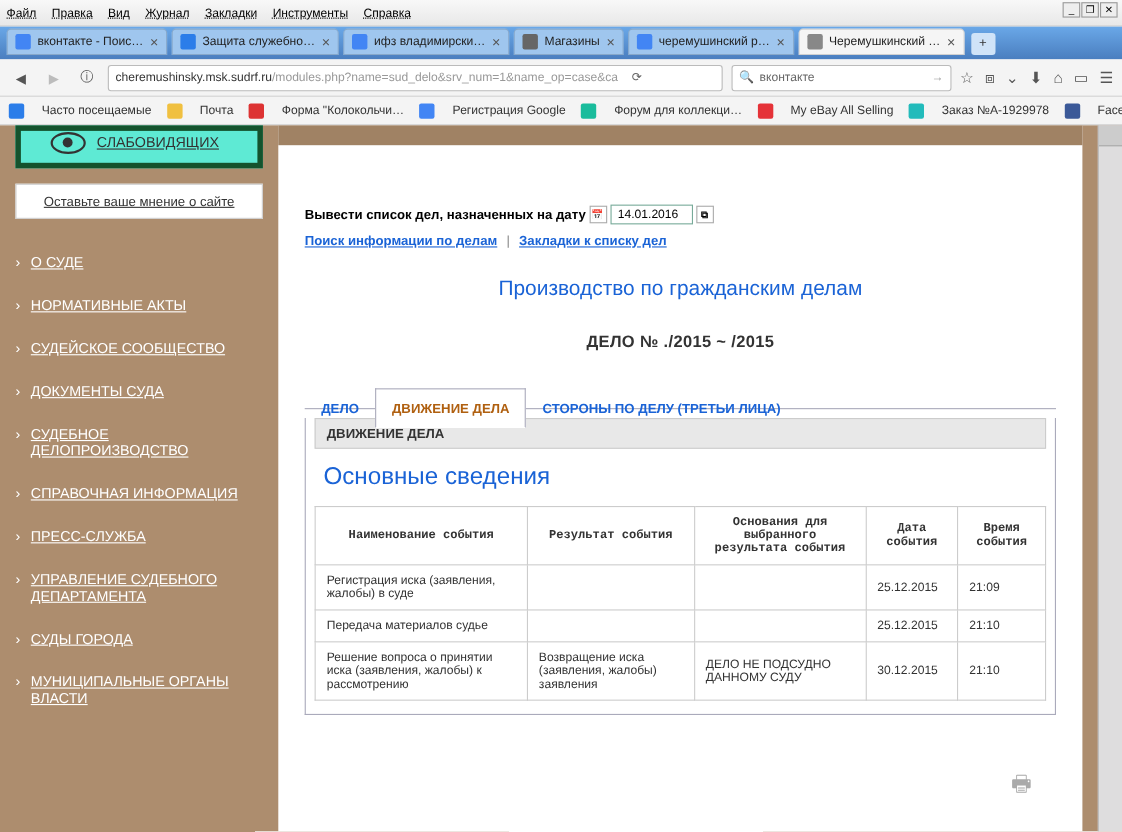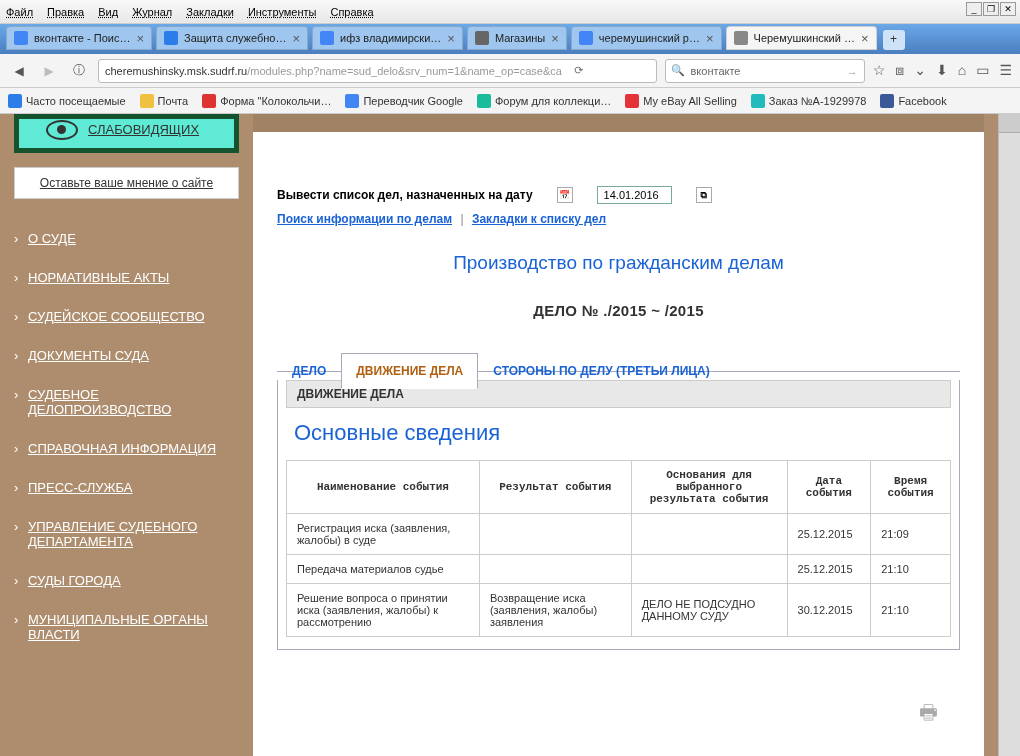--- a/index.html
+++ b/index.html
@@ -27,40 +27,40 @@
 .url-wrap .host { color:#333; }
 .url-wrap .path { color:#999; overflow:hidden; white-space:nowrap; }
 .reload { width:22px; text-align:center; color:#666; margin-left:6px; cursor:pointer; }
 .search-wrap { width:200px; height:24px; border:1px solid #bbb; border-radius:3px; background:#fff; display:flex; align-items:center; padding:0 6px; font-size:11px; color:#666; }
 .search-wrap .mag { margin-right:5px; }
 .tool-icons { display:flex; gap:10px; color:#555; font-size:14px; }
 .tool-icons span { cursor:pointer; }
 
 
 .bookbar { height:26px; background:#f4f4f4; border-bottom:1px solid #ccc; display:flex; align-items:center; padding:0 8px; gap:14px; font-size:11px; color:#333; overflow:hidden; }
-.bm { display:flex; align-items:center; gap:4px; cursor:pointer; white-space:nowrap; }
+.bm { display:flex; align-items:center; gap:16px; cursor:pointer; white-space:nowrap; }
 .bm .bi { width:14px; height:14px; background:#ddd; border-radius:2px; display:inline-block; flex:none; }
 
 
 .page { height:642px; display:flex; background:#ad8d6e; position:relative; }
 .sidebar { width:253px; padding:0 14px 0 14px; }
 .eye-box { background:#5eead4; border:5px solid #14532d; padding:1px 10px 8px 27px; margin-bottom:14px; display:flex; align-items:center; gap:10px; }
 .eye { width:32px; height:20px; border:2px solid #333; border-radius:50%; position:relative; }
 .eye::after { content:""; width:9px; height:9px; background:#333; border-radius:50%; position:absolute; left:9px; top:3px; }
 .eye-box a { color:#333; text-decoration:underline; font-size:13px; line-height:1.3; }
 .opinion { background:#fff; border:1px solid #ccc; padding:8px 12px; margin-bottom:20px; font-size:12px; text-align:center; }
 .opinion a { color:#333; text-decoration:underline; }
 .navlist { list-style:none; }
 .navlist li { padding:12px 14px; color:#fff; font-size:13px; position:relative; cursor:pointer; }
 .navlist li a { color:#fff; text-decoration:underline; }
 .navlist li::before { content:"›"; position:absolute; left:0; color:#fff; }
 
 .main { flex:1; background:#fff; margin-right:36px; padding:0 24px 24px 24px; position:relative; min-width:0; }
 .page-header-strip { background:#a08264; height:18px; margin:0 -24px; }
-.date-row { margin-top:54px; font-size:12px; font-weight:bold; display:flex; align-items:center; gap:24px; }
+.date-row { margin-top:54px; font-size:12px; font-weight:bold; display:flex; align-items:center; gap:3px; }
 .date-row .d-input { border:1px solid #7a9; padding:2px 6px; font-size:11px; width:75px; color:#000; font-weight:normal; }
 .date-row .cal { width:16px; height:16px; border:1px solid #aaa; display:inline-flex; align-items:center; justify-content:center; font-size:9px; cursor:pointer; }
 .links-row { margin-top:8px; font-size:12px; }
 .links-row a { color:#1a63d6; text-decoration:underline; font-weight:bold; }
 .links-row .sep { color:#888; margin:0 5px; }
 .section-title { color:#1a63d6; font-size:19px; text-align:center; margin-top:26px; }
 .case-no { text-align:center; font-size:15px; font-weight:bold; margin-top:28px; color:#333; letter-spacing:.3px; }
 
 .inner-tabs { display:flex; margin-top:16px; border-bottom:1px solid #aab; }
 .itab { padding:10px 14px; font-size:12px; font-weight:bold; color:#1a63d6; cursor:pointer; border:1px solid transparent; border-bottom:none; position:relative; top:18px; }
@@ -163,21 +163,21 @@
     <span class="bm">
       <span class="bi" style="background:#f0c040"></span>
       <span>Почта</span>
     </span>
     <span class="bm">
       <span class="bi" style="background:#d33"></span>
       <span>Форма "Колокольчи…</span>
     </span>
     <span class="bm">
       <span class="bi" style="background:#4285f4"></span>
-      <span>Переводчик Google</span>
+      <span>Регистрация Google</span>
     </span>
     <span class="bm">
       <span class="bi" style="background:#1abc9c"></span>
       <span>Форум для коллекци…</span>
     </span>
     <span class="bm">
       <span class="bi" style="background:#e53238"></span>
       <span>My eBay All Selling</span>
     </span>
     <span class="bm">

